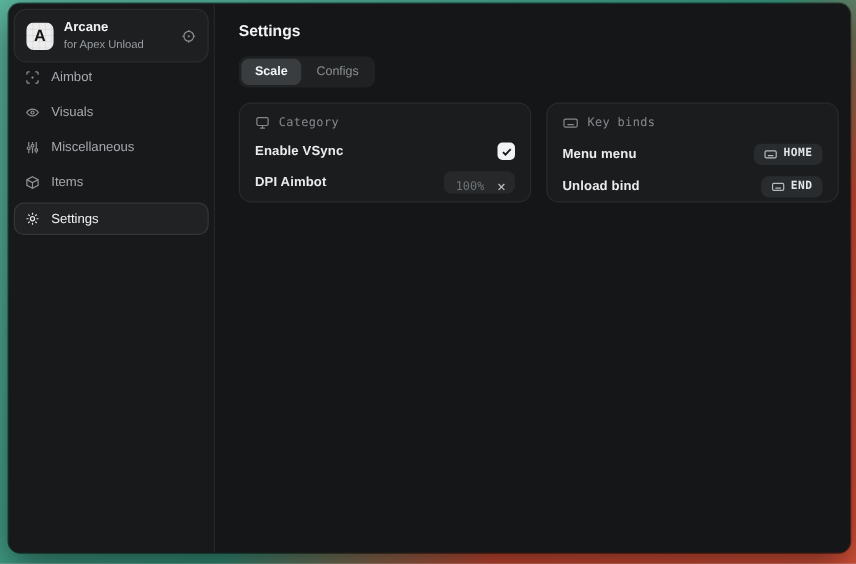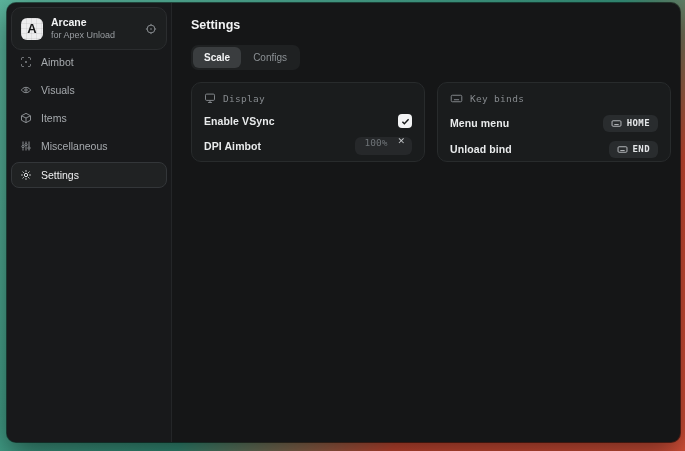--- a/index.html
+++ b/index.html
@@ -82,21 +82,21 @@
   }
   .card-row {
     display:flex; align-items:center; justify-content:space-between; margin-top:10px; height:16px;gap:35px;
   }
   .row-label { color:#e9ebec; font-size:10.5px; font-weight:bold; letter-spacing:.1px; }
   .checkbox {
     width:14px; height:14px; border-radius:4px; background:#f2f3f4; color:#17191a;
     display:flex; align-items:center; justify-content:center; cursor:pointer;
   }
   .dpi-control {
-    display:flex; align-items:flex-start; background:#26282a; border-radius:6px;
+    display:flex; align-items:flex-end; background:#26282a; border-radius:6px;
     height:18px; padding:0 7px 0 0; gap:6px; cursor:text;
   }
   .dpi-value {
     font-family:"DejaVu Sans Mono", monospace; font-size:9.5px; color:#6e7377;
     padding:0 4px 0 10px;
   }
   .dpi-clear { color:#c2c5c7; font-size:9px; cursor:pointer; line-height:1; }
   .key-btn {
     display:flex; align-items:center; gap:5px; background:#292c2e; border-radius:6px;
     height:17px; padding:0 8px; cursor:pointer; color:#e3e5e7;
@@ -145,36 +145,36 @@
           <svg width="12" height="12" viewBox="0 0 16 16" fill="none" stroke="currentColor" stroke-width="1.3">
             <path d="M1.8 8s2.3-3.6 6.2-3.6S14.2 8 14.2 8 11.9 11.6 8 11.6 1.8 8 1.8 8z"></path>
             <circle cx="8" cy="8" r="1.6"></circle>
           </svg>
         </span>
         <span>Visuals</span>
       </div>
       <div class="nav-item">
         <span class="ic">
           <svg width="12" height="12" viewBox="0 0 16 16" fill="none" stroke="currentColor" stroke-width="1.3">
-            <path d="M8 1.8 14 5v6l-6 3.2L2 11V5z"></path>
-            <path d="M2.3 5.2 8 8l5.7-2.8M8 8v6"></path>
-          </svg>
-        </span>
-        <span>Items</span>
-      </div>
-      <div class="nav-item">
-        <span class="ic">
-          <svg width="12" height="12" viewBox="0 0 16 16" fill="none" stroke="currentColor" stroke-width="1.3">
             <path d="M4 2v4.5M4 11v3M8 2v2M8 8.5v5.5M12 2v7M12 12.5v1.5"></path>
             <circle cx="4" cy="8.7" r="1.5"></circle>
               <circle cx="8" cy="6.2" r="1.5"></circle>
               <circle cx="12" cy="10.7" r="1.5"></circle>
           </svg>
         </span>
         <span>Miscellaneous</span>
+      </div>
+      <div class="nav-item">
+        <span class="ic">
+          <svg width="12" height="12" viewBox="0 0 16 16" fill="none" stroke="currentColor" stroke-width="1.3">
+            <path d="M8 1.8 14 5v6l-6 3.2L2 11V5z"></path>
+            <path d="M2.3 5.2 8 8l5.7-2.8M8 8v6"></path>
+          </svg>
+        </span>
+        <span>Items</span>
       </div>
       <div class="nav-item active">
         <span class="ic">
           <svg width="12" height="12" viewBox="0 0 16 16" fill="none" stroke="currentColor" stroke-width="1.3">
             <circle cx="8" cy="8" r="2.2"></circle>
             <path d="M8 1.6v2.1M8 12.3v2.1M1.6 8h2.1M12.3 8h2.1M3.5 3.5l1.5 1.5M11 11l1.5 1.5M12.5 3.5 11 5M5 11l-1.5 1.5"></path>
           </svg>
         </span>
         <span>Settings</span>
       </div>
@@ -195,21 +195,21 @@
     <div class="cards">
 
       <section class="card">
         <div class="card-header">
           <span class="ic">
             <svg width="12" height="12" viewBox="0 0 16 16" fill="none" stroke="currentColor" stroke-width="1.3">
               <rect x="2" y="2.8" width="12" height="8.4" rx="1.5"></rect>
               <path d="M8 11.2V14M5.5 14h5"></path>
             </svg>
           </span>
-          <span>Display</span>
+          <span>Category</span>
         </div>
         <div class="card-row">
           <span class="row-label">Enable VSync</span>
           <span class="checkbox">
             <svg width="9" height="9" viewBox="0 0 16 16" fill="none" stroke="currentColor" stroke-width="2.6">
               <path d="M2.5 8.5l3.5 3.5L13.5 4"></path>
             </svg>
           </span>
         </div>
         <div class="card-row">

